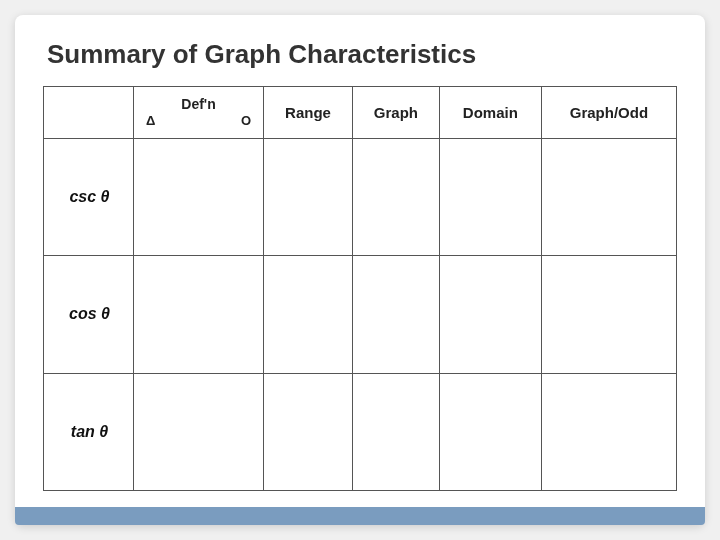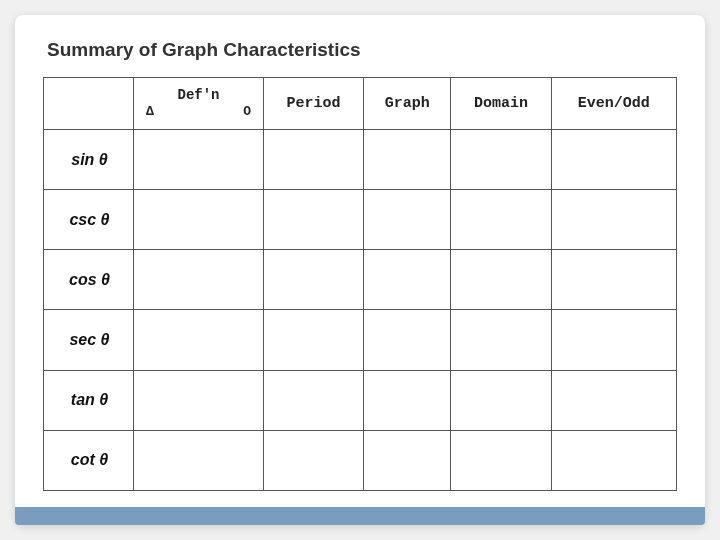--- a/index.html
+++ b/index.html
@@ -20,21 +20,21 @@
       background: #ffffff;
       border-radius: 8px;
       padding: 24px 28px 20px 28px;
       display: flex;
       flex-direction: column;
       gap: 16px;
       box-shadow: 0 2px 8px rgba(0,0,0,0.15);
     }
 
     .slide-title {
-      font-size: 19px;
+      font-size: 26px;
       font-weight: bold;
       color: #333;
       padding-left: 4px;
     }
 
     table {
       width: 100%;
       border-collapse: collapse;
       flex: 1;
     }
@@ -45,21 +45,20 @@
       height: 52px;
       vertical-align: middle;
     }
 
     thead th {
       background: #fff;
       font-weight: bold;
       font-size: 15px;
       color: #222;
       text-align: center;
-      font-family: Liberation Mono, monospace;
     }
 
     thead th.defn-header {
       text-align: center;
       font-size: 14px;
       line-height: 1.3;
     }
 
     .defn-sub {
       font-size: 13px;
@@ -104,69 +103,45 @@
     <thead>
       <tr>
         <th style="width:90px;"></th>
         <th class="defn-header" style="width:130px;">
           <div>Def'n</div>
           <div class="defn-sub">
             <span>Δ</span>
             <span>O</span>
           </div>
         </th>
-        <th>Period</th>
+        <th>Range</th>
         <th>Graph</th>
         <th>Domain</th>
-        <th>Even/Odd</th>
+        <th>Graph/Odd</th>
       </tr>
     </thead>
     <tbody>
-      <tr>
-        <td>sin θ</td>
-        <td></td>
-        <td></td>
-        <td></td>
-        <td></td>
-        <td></td>
-      </tr>
       <tr>
         <td>csc θ</td>
         <td></td>
         <td></td>
         <td></td>
         <td></td>
         <td></td>
       </tr>
       <tr>
         <td>cos θ</td>
         <td></td>
         <td></td>
         <td></td>
         <td></td>
         <td></td>
       </tr>
       <tr>
-        <td>sec θ</td>
-        <td></td>
-        <td></td>
-        <td></td>
-        <td></td>
-        <td></td>
-      </tr>
-      <tr>
         <td>tan θ</td>
-        <td></td>
-        <td></td>
-        <td></td>
-        <td></td>
-        <td></td>
-      </tr>
-      <tr>
-        <td>cot θ</td>
         <td></td>
         <td></td>
         <td></td>
         <td></td>
         <td></td>
       </tr>
     </tbody>
   </table>
 
   <div class="bottom-bar"></div>

